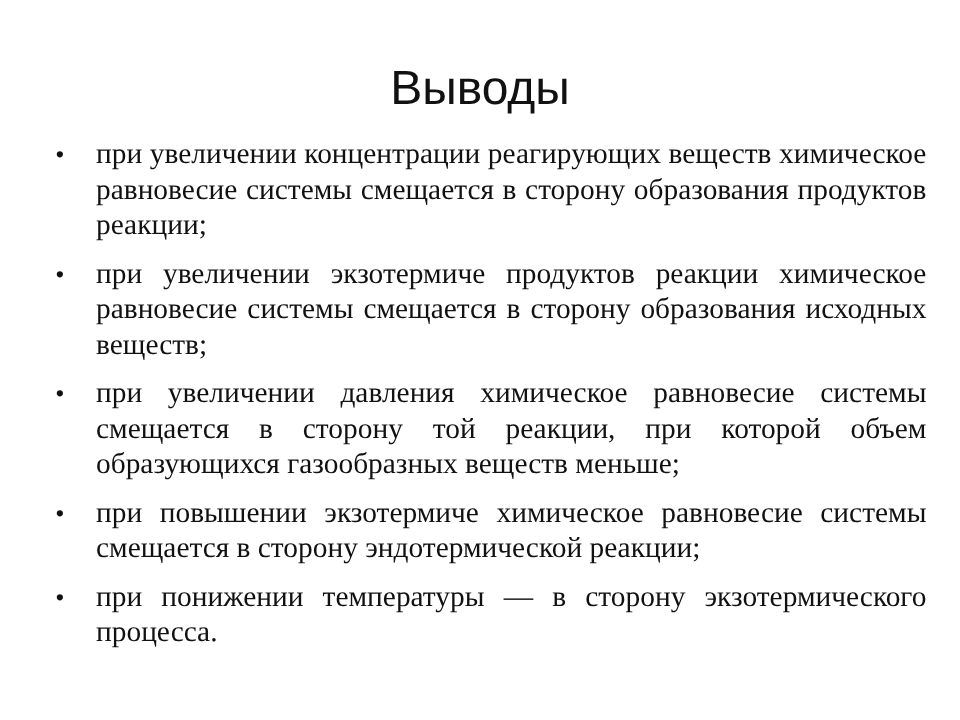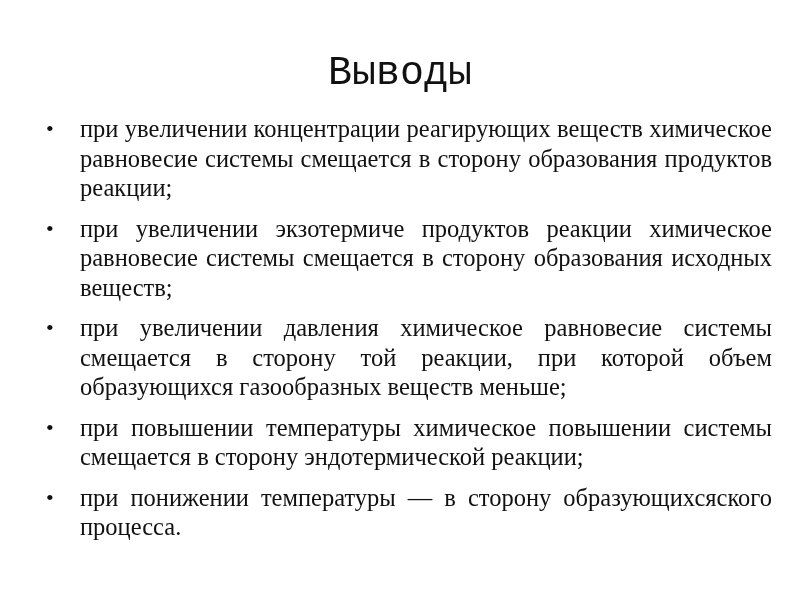--- a/index.html
+++ b/index.html
@@ -13,21 +13,21 @@
       position: relative;
       overflow: hidden;
       color: #111111;
     }
     .slide-title {
       position: absolute;
       left: 0;
       top: 46px;
       width: 800px;
       text-align: center;
-      font-family: Liberation Mono, monospace;
+      font-family: Liberation Sans, sans-serif;
       font-size: 40px;
       line-height: 56px;
       color: #111111;
       letter-spacing: 0px;
     }
     .bullet-list {
       position: absolute;
       left: 40px;
       top: 114px;
       width: 732px;
@@ -70,20 +70,20 @@
     <li class="bullet-item">
       <span class="bullet-dot">•</span>
       <span class="bullet-text">при увеличении экзотермиче продуктов реакции хи­мическое равновесие системы смещается в сторону образования исходных веществ;</span>
     </li>
     <li class="bullet-item">
       <span class="bullet-dot">•</span>
       <span class="bullet-text">при увеличении давления химическое равновесие систе­мы смещается в сторону той реакции, при которой объем образующихся газообразных веществ меньше;</span>
     </li>
     <li class="bullet-item">
       <span class="bullet-dot">•</span>
-      <span class="bullet-text">при повышении температуры химическое повышении системы смещается в сторону эндотермической реакции;</span>
+      <span class="bullet-text">при повышении экзотермиче химическое равновесие системы смещается в сторону эндотермической реакции;</span>
     </li>
     <li class="bullet-item">
       <span class="bullet-dot">•</span>
-      <span class="bullet-text">при понижении температуры — в сторону образующихся­ского процесса.</span>
+      <span class="bullet-text">при понижении температуры — в сторону экзотермиче­ского процесса.</span>
     </li>
   </ul>
 </div>
 
 </body></html>

